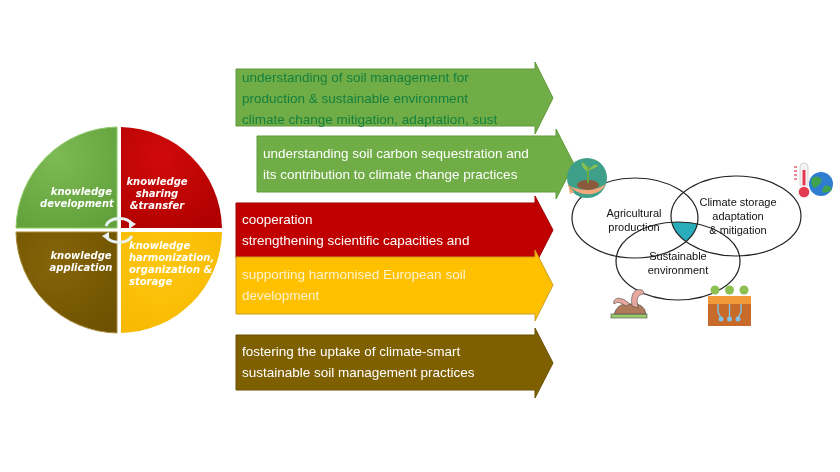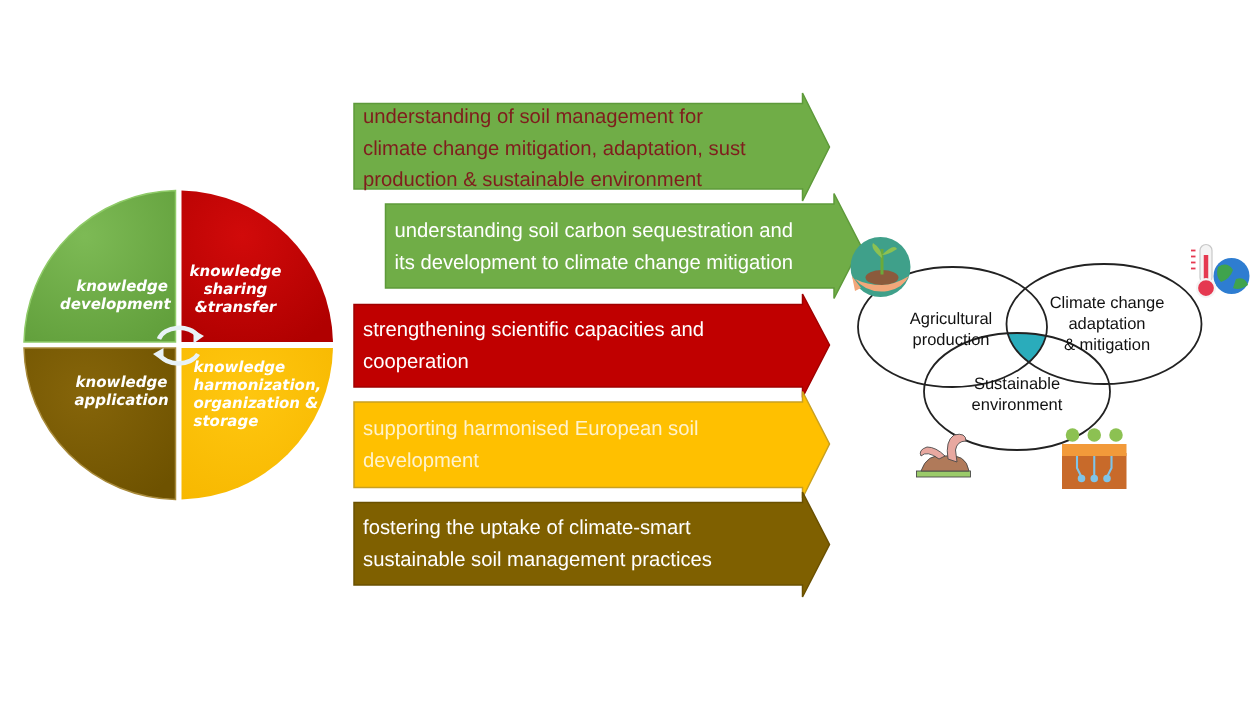--- a/index.html
+++ b/index.html
@@ -70,48 +70,48 @@
   <div>knowledge</div>
   <div>harmonization,</div>
   <div>organization &amp;</div>
   <div>storage</div>
 </div>
 
 <div class="arrow" style="top:62px; height:72px;">
   <svg width="318" height="72">
     <polygon points="0,7 299,7 299,0 317,36 299,72 299,64 0,64" fill="#70AD47" stroke="#5E9A3A" stroke-width="1"></polygon>
   </svg>
-  <div class="arrow-text" style="top:5px; color:#7f1d1d;">
+  <div class="arrow-text" style="top:5px; color:#15803d;">
     <div>understanding of soil management for</div>
+    <div>production &amp; sustainable environment</div>
     <div>climate change mitigation, adaptation, sust</div>
-    <div>production &amp; sustainable environment</div>
   </div>
 </div>
 
 <div class="arrow" style="top:129px; height:70px;margin-left:21px;">
   <svg width="318" height="70">
     <polygon points="0,7 299,7 299,0 317,35 299,70 299,63 0,63" fill="#70AD47" stroke="#5E9A3A" stroke-width="1"></polygon>
   </svg>
   <div class="arrow-text" style="top:14px; color:#ffffff;">
     <div>understanding soil carbon sequestration and</div>
-    <div>its development to climate change mitigation</div>
+    <div>its contribution to climate change practices</div>
   </div>
 </div>
 
 <div class="arrow" style="top:196px; height:69px;">
   <svg width="318" height="69">
     <polygon points="0,7 299,7 299,0 317,34 299,69 299,62 0,62" fill="#C00000" stroke="#A00000" stroke-width="1"></polygon>
   </svg>
   <div class="arrow-text" style="top:13px; color:#ffffff;">
+    <div>cooperation</div>
     <div>strengthening scientific capacities and</div>
-    <div>cooperation</div>
-  </div>
-</div>
-
-<div class="arrow" style="top:261px; height:71px;padding-left:28px;">
+  </div>
+</div>
+
+<div class="arrow" style="top:250px; height:71px;padding-left:28px;">
   <svg width="318" height="71">
     <polygon points="0,7 299,7 299,0 317,35 299,71 299,64 0,64" fill="#FFC000" stroke="#C9A020" stroke-width="1"></polygon>
   </svg>
   <div class="arrow-text" style="top:14px; color:#FFF2CC;">
     <div>supporting harmonised European soil</div>
     <div>development</div>
   </div>
 </div>
 
 <div class="arrow" style="top:328px; height:70px;">
@@ -190,20 +190,20 @@
     <circle cx="729.5" cy="319" r="2.5" fill="#7FC4E8"></circle>
     <circle cx="738" cy="319" r="2.5" fill="#7FC4E8"></circle>
   </g>
 </svg>
 
 <div class="venn-label" style="left:596px; top:206px; width:76px;">
   <div>Agricultural</div>
   <div>production</div>
 </div>
 <div class="venn-label" style="left:693px; top:195px; width:90px;">
-  <div>Climate change</div>
+  <div>Climate storage</div>
   <div>adaptation</div>
   <div>&amp; mitigation</div>
 </div>
 <div class="venn-label" style="left:638px; top:249px; width:80px;">
   <div>Sustainable</div>
   <div>environment</div>
 </div>
 
 </body></html>

